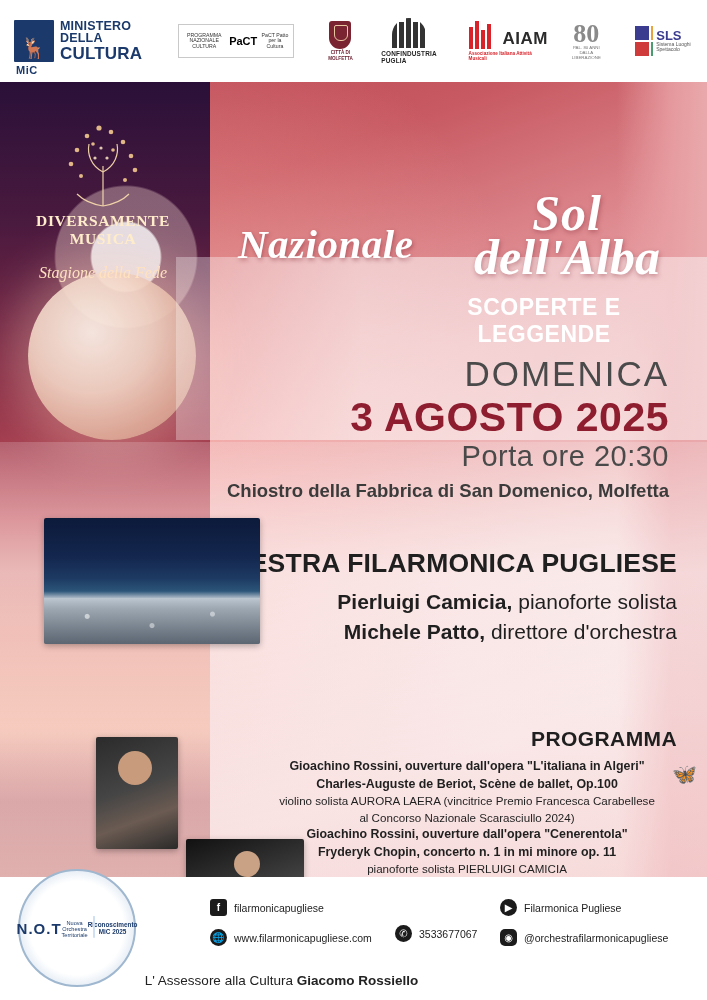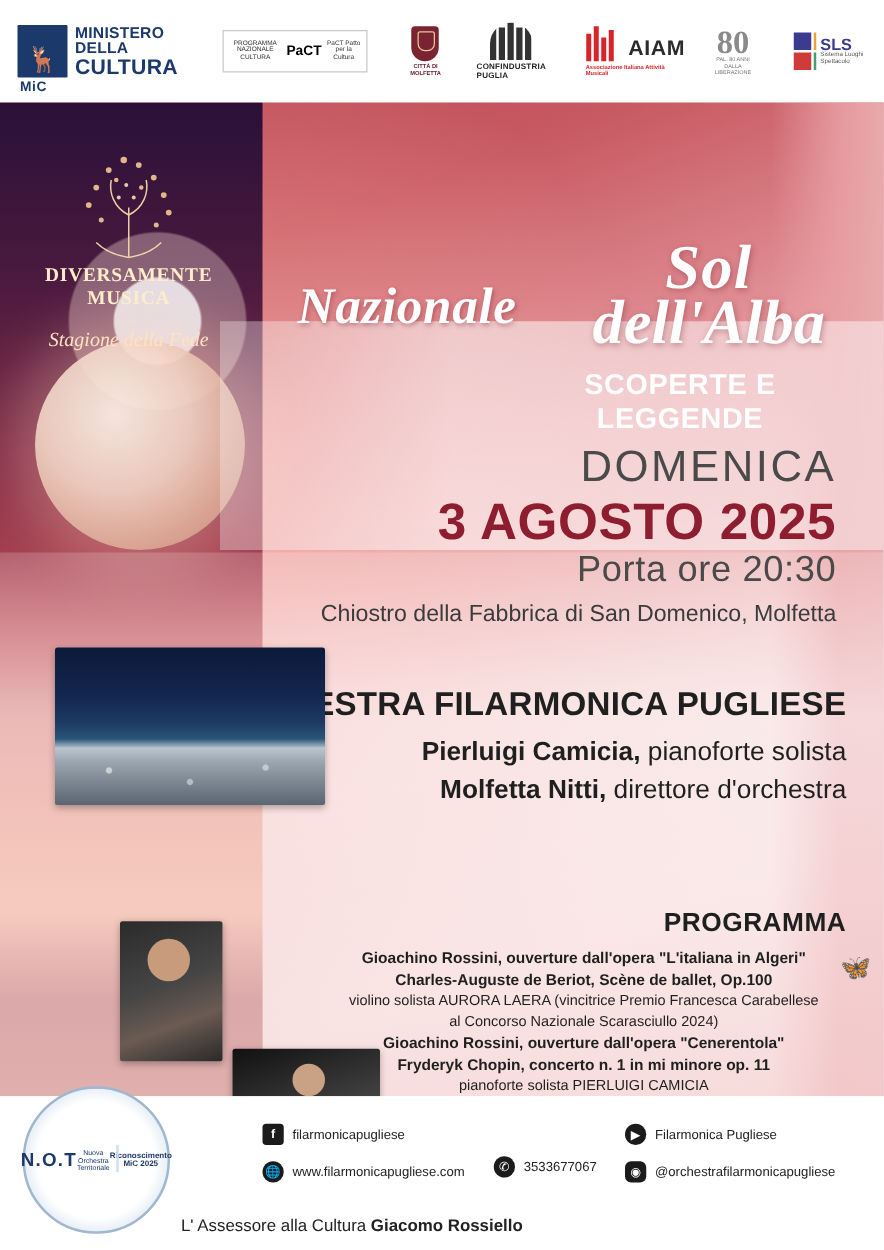--- a/index.html
+++ b/index.html
@@ -206,21 +206,21 @@
   .data-big {
     position: absolute; right: 38px; top: 312px;
     font-size: 41px; font-weight: bold; color: #8e1d2f; letter-spacing: .5px;
   }
   .porta-ore {
     position: absolute; right: 38px; top: 358px;
     font-size: 29px; color: #4a4a4a; letter-spacing: .5px;
   }
   .venue {
     position: absolute; right: 38px; top: 398px;
-    font-size: 18.5px; font-weight: normal; color: #3b3b3b;
+    font-size: 18.5px; font-weight: bold; color: #3b3b3b;
   }
 
   
   .orchestra {
     position: absolute; right: 30px; top: 466px;
     font-size: 26.5px; font-weight: bold; color: #1f1f1f; letter-spacing: .2px;
   }
   .artist1 {
     position: absolute; right: 30px; top: 508px;
     font-size: 21px; color: #1f1f1f;
@@ -444,21 +444,21 @@
     <div class="domenica">DOMENICA</div>
     <div class="data-big">3 AGOSTO 2025</div>
     <div class="porta-ore">Porta ore 20:30</div>
     <div class="venue">Chiostro della Fabbrica di San Domenico, Molfetta</div>
 
     <div class="orchestra">ORCHESTRA FILARMONICA PUGLIESE</div>
     <div class="artist1">
       <b>Pierluigi Camicia,</b><span> pianoforte solista</span>
     </div>
     <div class="artist2">
-      <b>Molfetta Nitti,</b><span> direttore d'orchestra</span>
+      <b>Michele Patto,</b><span> direttore d'orchestra</span>
     </div>
 
     <div class="programma-title">PROGRAMMA</div>
     <div class="programma-list">
       <div class="p-b">Gioachino Rossini, ouverture dall'opera "L'italiana in Algeri"</div>
       <div class="p-b">Charles-Auguste de Beriot, Scène de ballet, Op.100</div>
       <div class="p-n">violino solista AURORA LAERA (vincitrice Premio Francesca Carabellese</div>
       <div class="p-n">al Concorso Nazionale Scarasciullo 2024)</div>
       <div class="p-b">Gioachino Rossini, ouverture dall'opera "Cenerentola"</div>
       <div class="p-b">Fryderyk Chopin, concerto n. 1 in mi minore op. 11</div>

